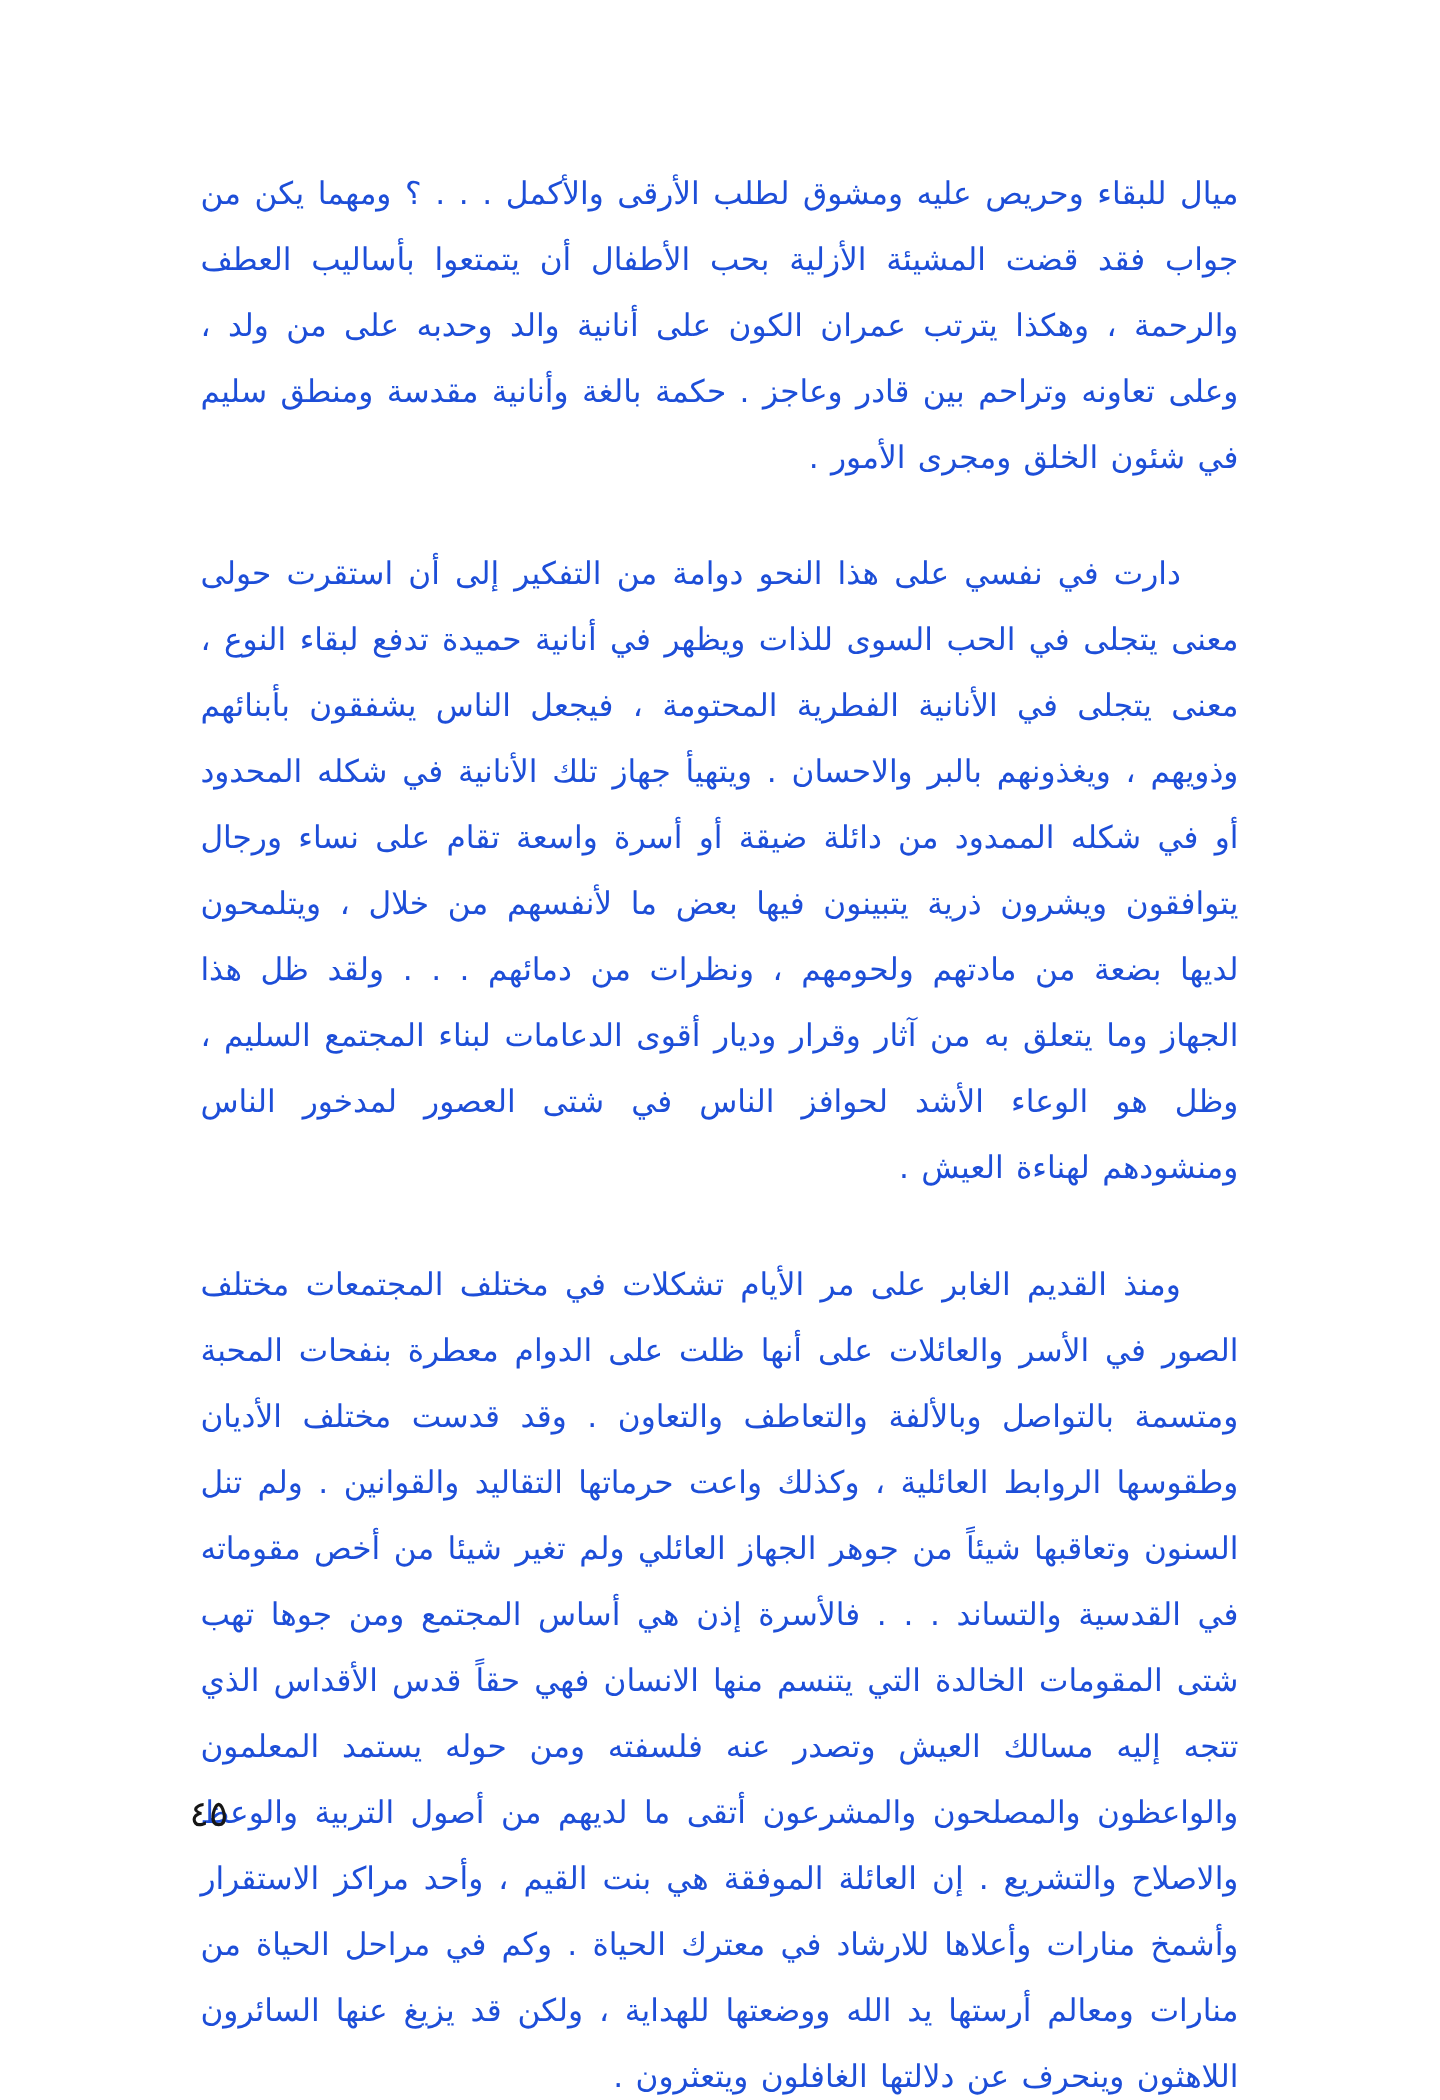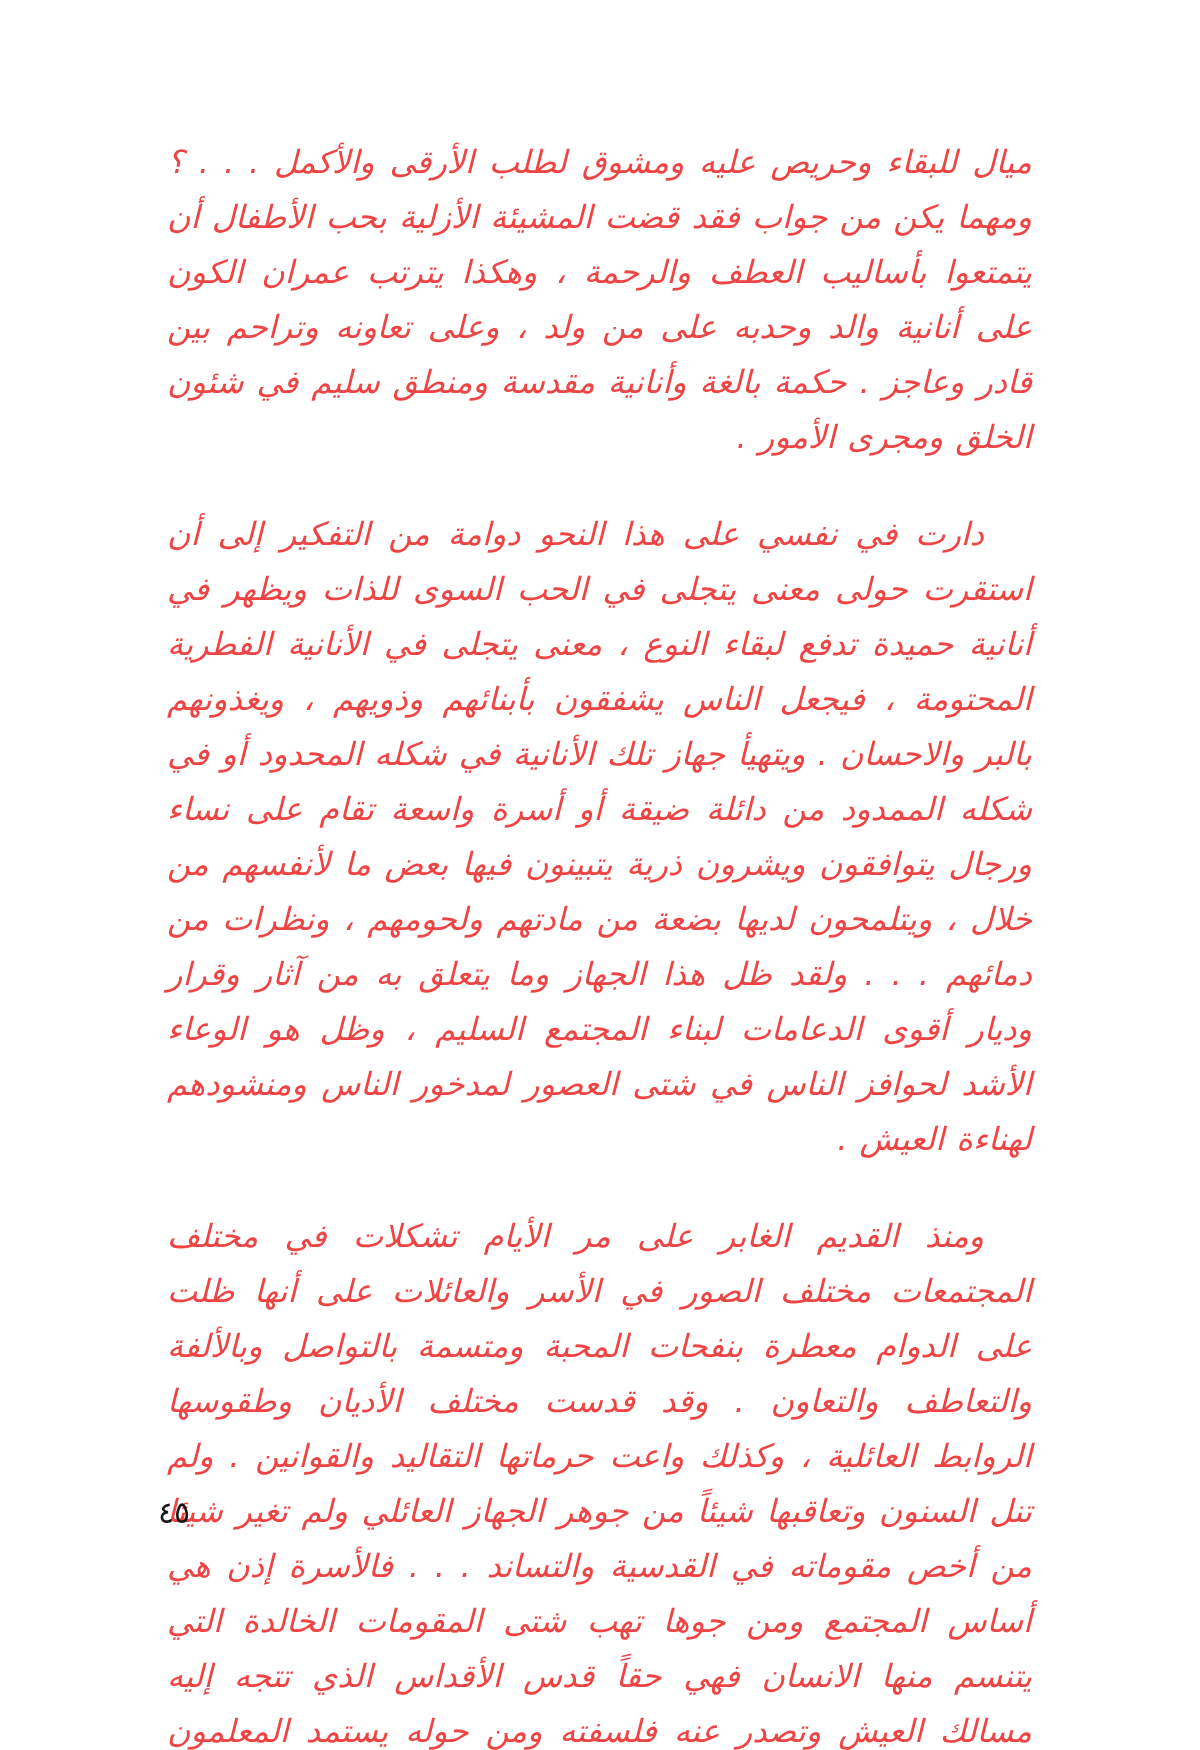--- a/index.html
+++ b/index.html
@@ -21,27 +21,26 @@
   }
   .text-block {
     position: absolute;
     top: 135px;
     right: 168px;
     width: 865px;
     direction: rtl;
   }
   .para {
     margin: 0 0 0 0;
-    font-size: 32px;
+    font-size: 26px;
     line-height: 55px;
     text-align: justify;
     text-align-last: right;
-    color: #ef4444;
+    color: #1d4ed8;
     word-spacing: 2px;
-    font-style: italic;
   }
   .para + .para {
     margin-top: 42px;
   }
   .para.indent {
     text-indent: 48px;
   }
   .page-number {
     position: absolute;
     left: 158px;

